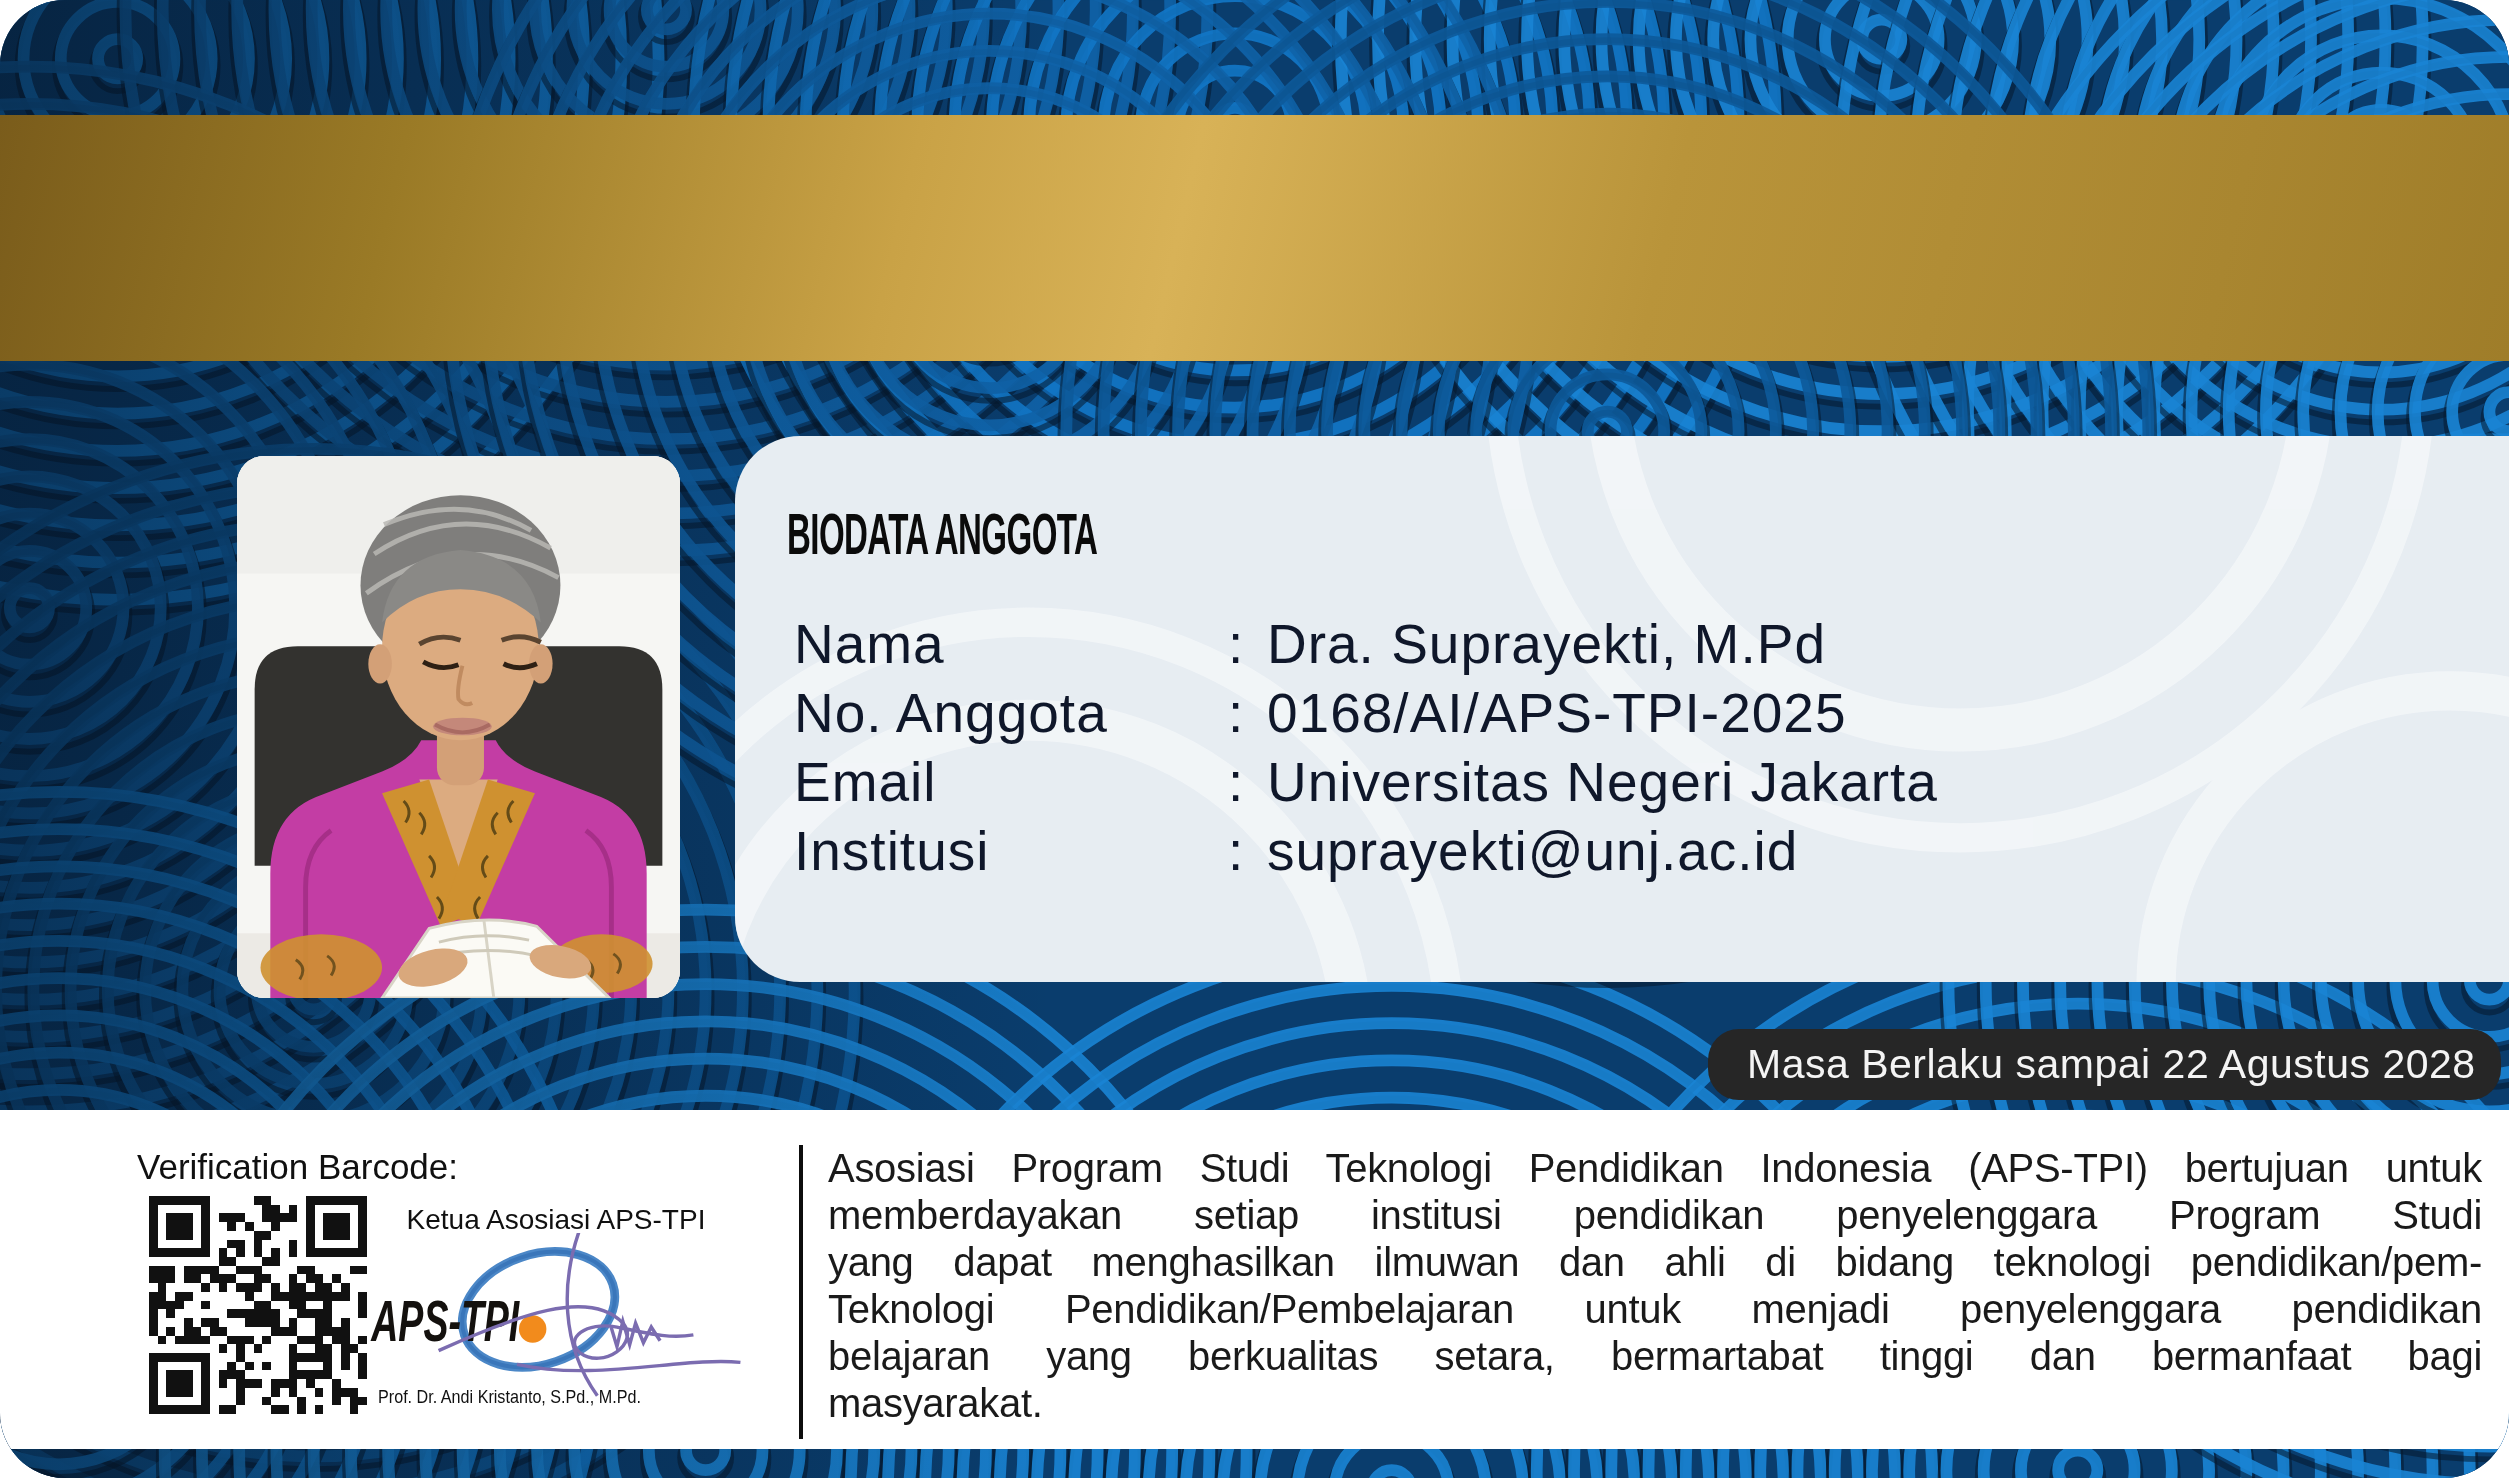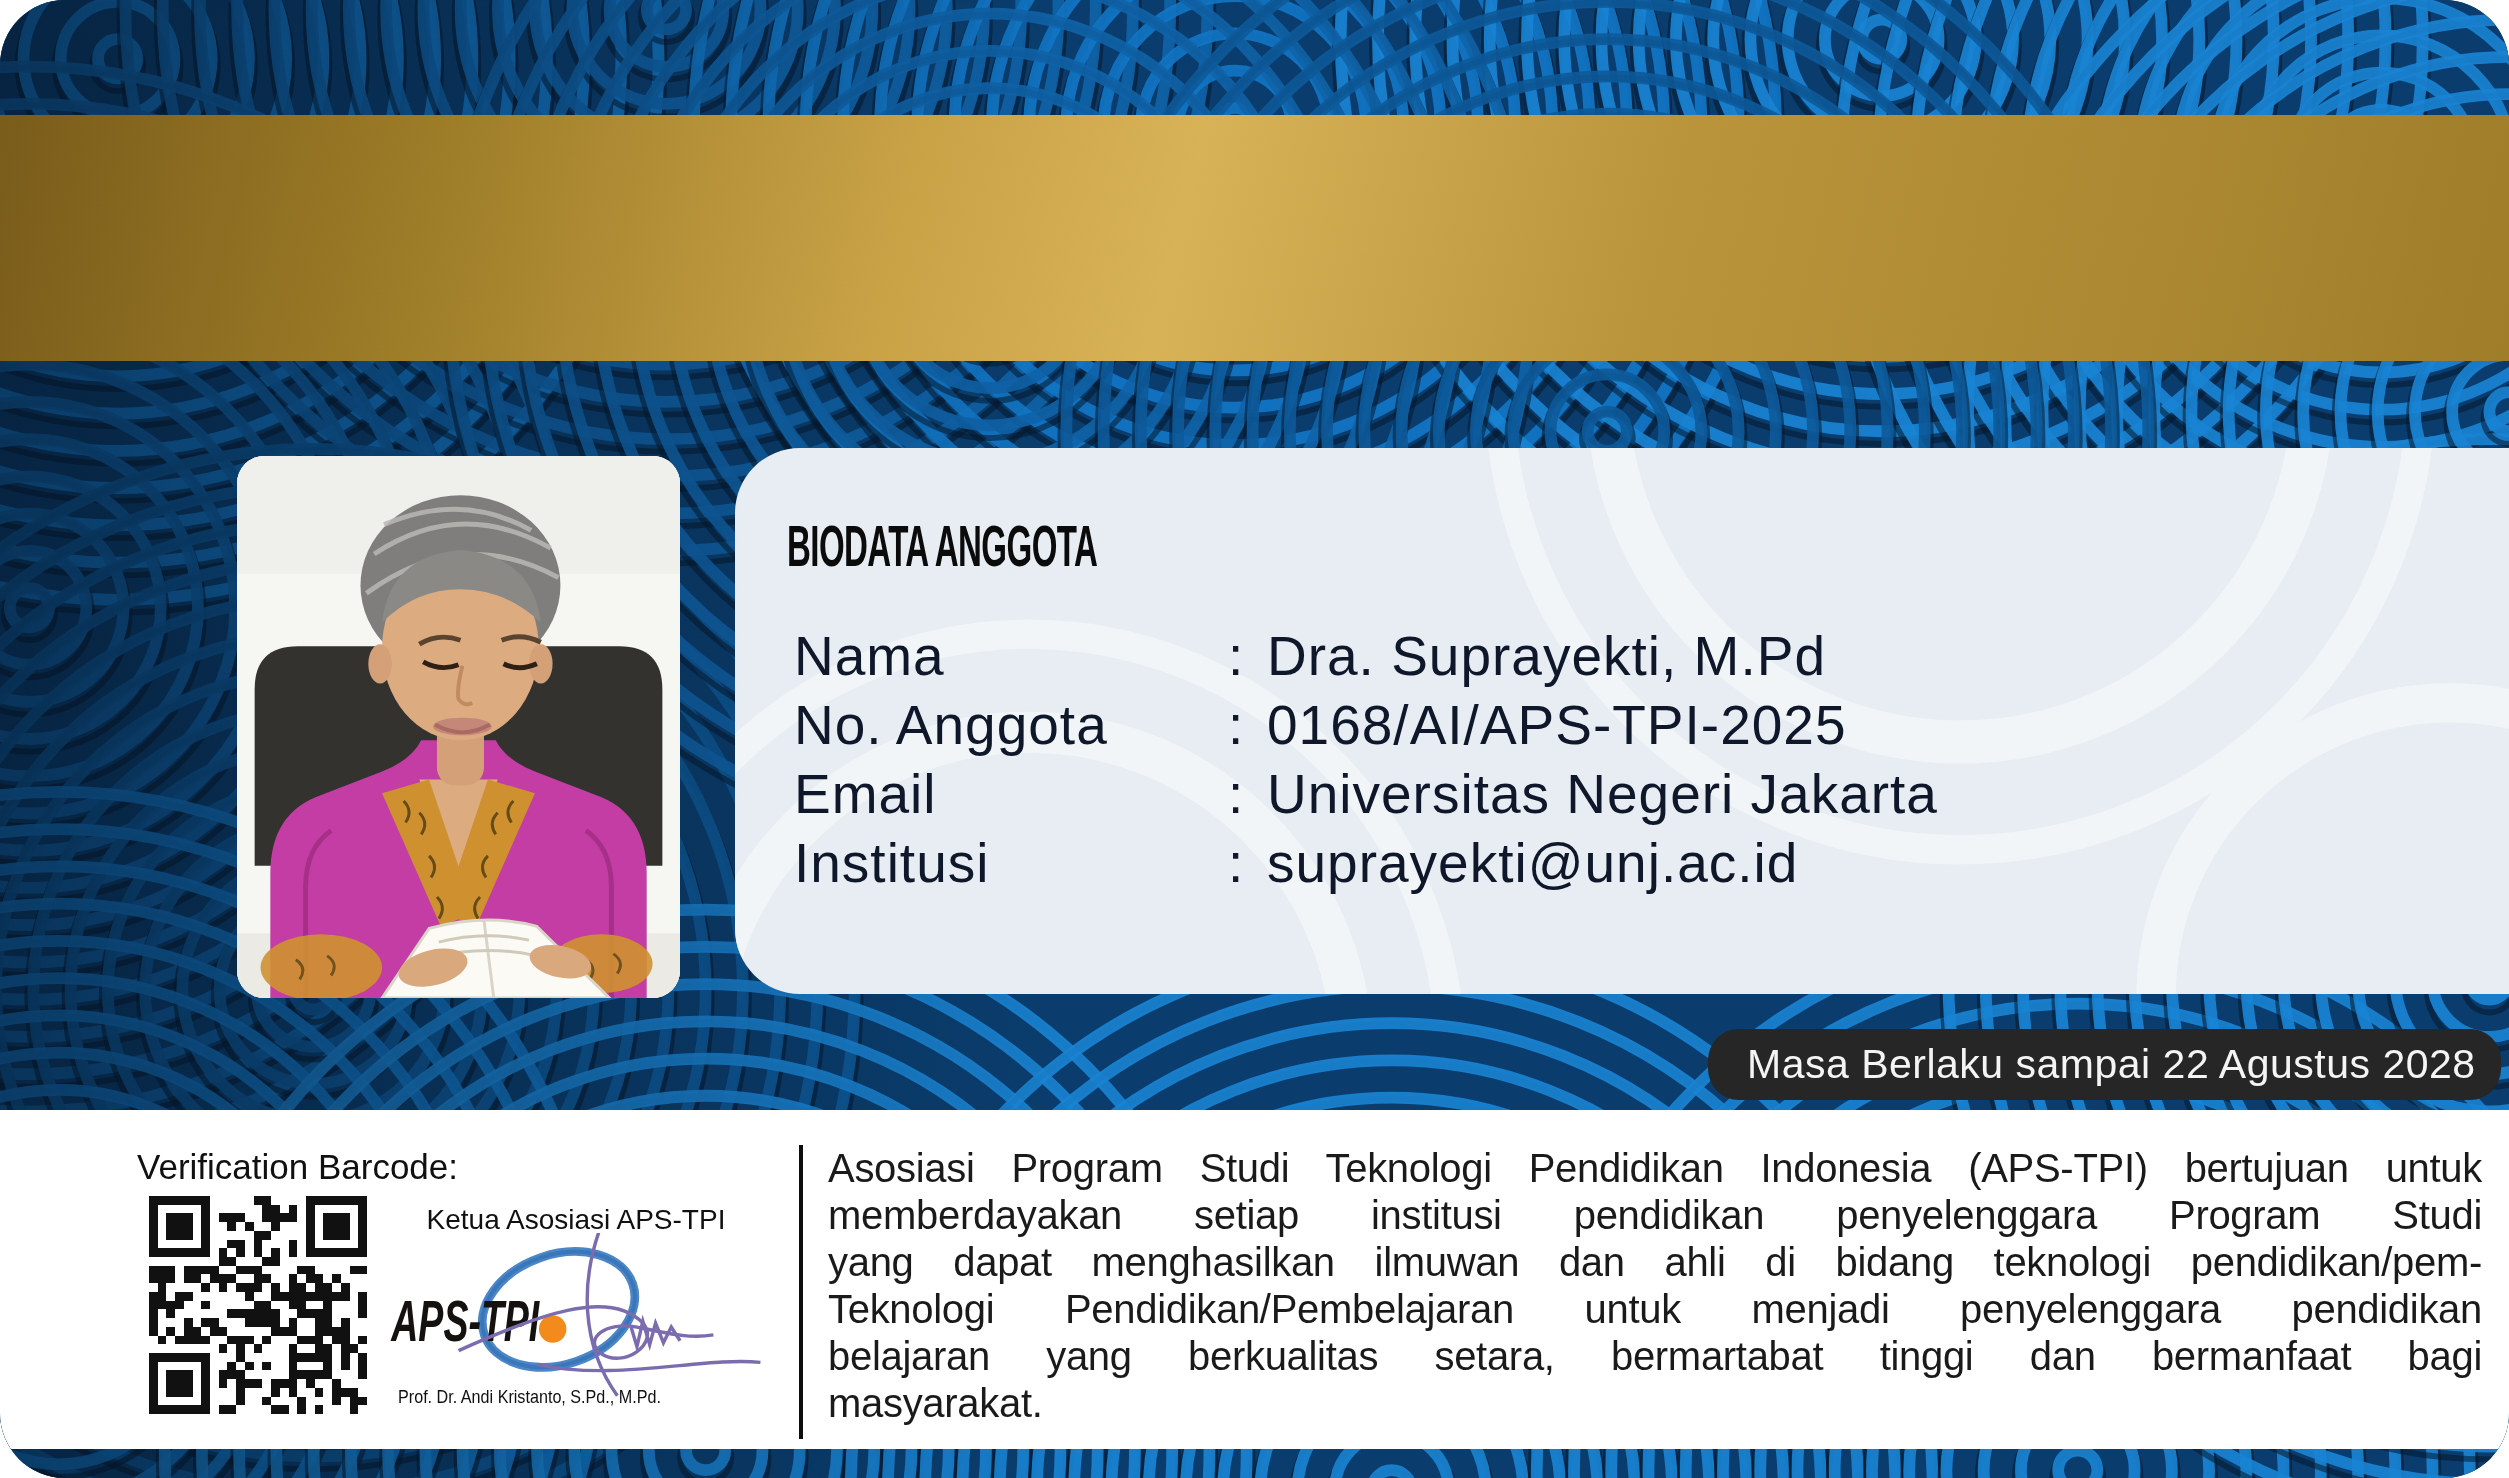--- a/index.html
+++ b/index.html
@@ -8,21 +8,21 @@
   .card{position:absolute;inset:0;border-radius:65px;overflow:hidden;background:#0a3d6d;}
   .bg-pattern{position:absolute;left:0;top:0;width:2509px;height:1478px;display:block;}
 
   .gold-stripe{position:absolute;left:0;top:115px;width:2509px;height:246px;
     background:linear-gradient(103deg,#7a5c1b 0%,#9a7a26 16%,#c9a246 36%,#d8b257 47%,#b9943a 66%,#a98630 88%,#9f7d29 100%);}
 
   .photo{position:absolute;left:237px;top:456px;width:443px;height:542px;border-radius:27.4px;
     overflow:hidden;background:#f6f6f3;}
   .photo svg{display:block;width:100%;height:100%;}
 
-  .panel{position:absolute;left:735px;top:448px;width:1774px;height:546px;
+  .panel{position:absolute;left:735px;top:436px;width:1774px;height:546px;
     background:#e7edf2;border-radius:65px 0 0 65px;overflow:hidden;}
   .panel-waves{position:absolute;inset:0;pointer-events:none;}
   .panel-title{position:absolute;left:52px;top:65px;margin:0;font-size:57px;font-weight:bold;
     color:#0b0b0b;letter-spacing:-1px;white-space:nowrap;}
   .panel-title .cond{display:inline-block;transform:scaleX(0.58);transform-origin:left center;}
   .fields{position:absolute;left:59px;top:174px;width:1666px;color:#0f172a;}
   .frow{display:flex;line-height:69px;font-size:55px;font-weight:300;letter-spacing:1px;white-space:nowrap;}
   .flabel{width:434px;flex:0 0 434px;}
   .fcolon{width:39px;flex:0 0 39px;}
   .fvalue{flex:1;}
@@ -30,21 +30,21 @@
   .badge{position:absolute;left:1708px;top:1009px;width:793px;height:71px;background:#262626;
     border-radius:31px;color:#f4f4f4;font-size:41px;line-height:71px;padding-left:39px;
     box-sizing:border-box;white-space:nowrap;letter-spacing:0.5px;margin-top:20px;}
 
   .white-section{position:absolute;left:0;top:1110px;width:2509px;height:339px;background:#ffffff;}
 
   .vb-label{position:absolute;left:137px;top:37px;font-size:35px;color:#101010;white-space:nowrap;}
   .qr{position:absolute;left:149px;top:86px;width:218px;height:218px;}
   .qr svg{display:block;width:100%;height:100%;shape-rendering:crispEdges;}
 
-  .signatory{position:absolute;left:390px;top:0;width:421px;height:339px;}
+  .signatory{position:absolute;left:370px;top:0;width:421px;height:339px;}
   .ketua{position:absolute;left:0;top:94px;width:372px;text-align:center;font-size:28px;color:#101010;white-space:nowrap;}
   .logo-wrap{position:absolute;left:0;top:123px;width:392px;height:167px;}
   .prof{position:absolute;left:7.8px;top:276px;font-size:19px;color:#101010;white-space:nowrap;}
   .prof .cond{display:inline-block;transform:scaleX(0.85);transform-origin:left center;}
 
   .divider{position:absolute;left:799px;top:35px;width:3.9px;height:294px;background:#0d0d0d;}
 
   .mission{position:absolute;left:828px;top:35px;width:1654px;color:#1a1a1a;}
   .mline{font-size:40px;line-height:47px;letter-spacing:-0.3px;text-align:justify;text-align-last:justify;white-space:nowrap;
          text-justify:inter-word;}

